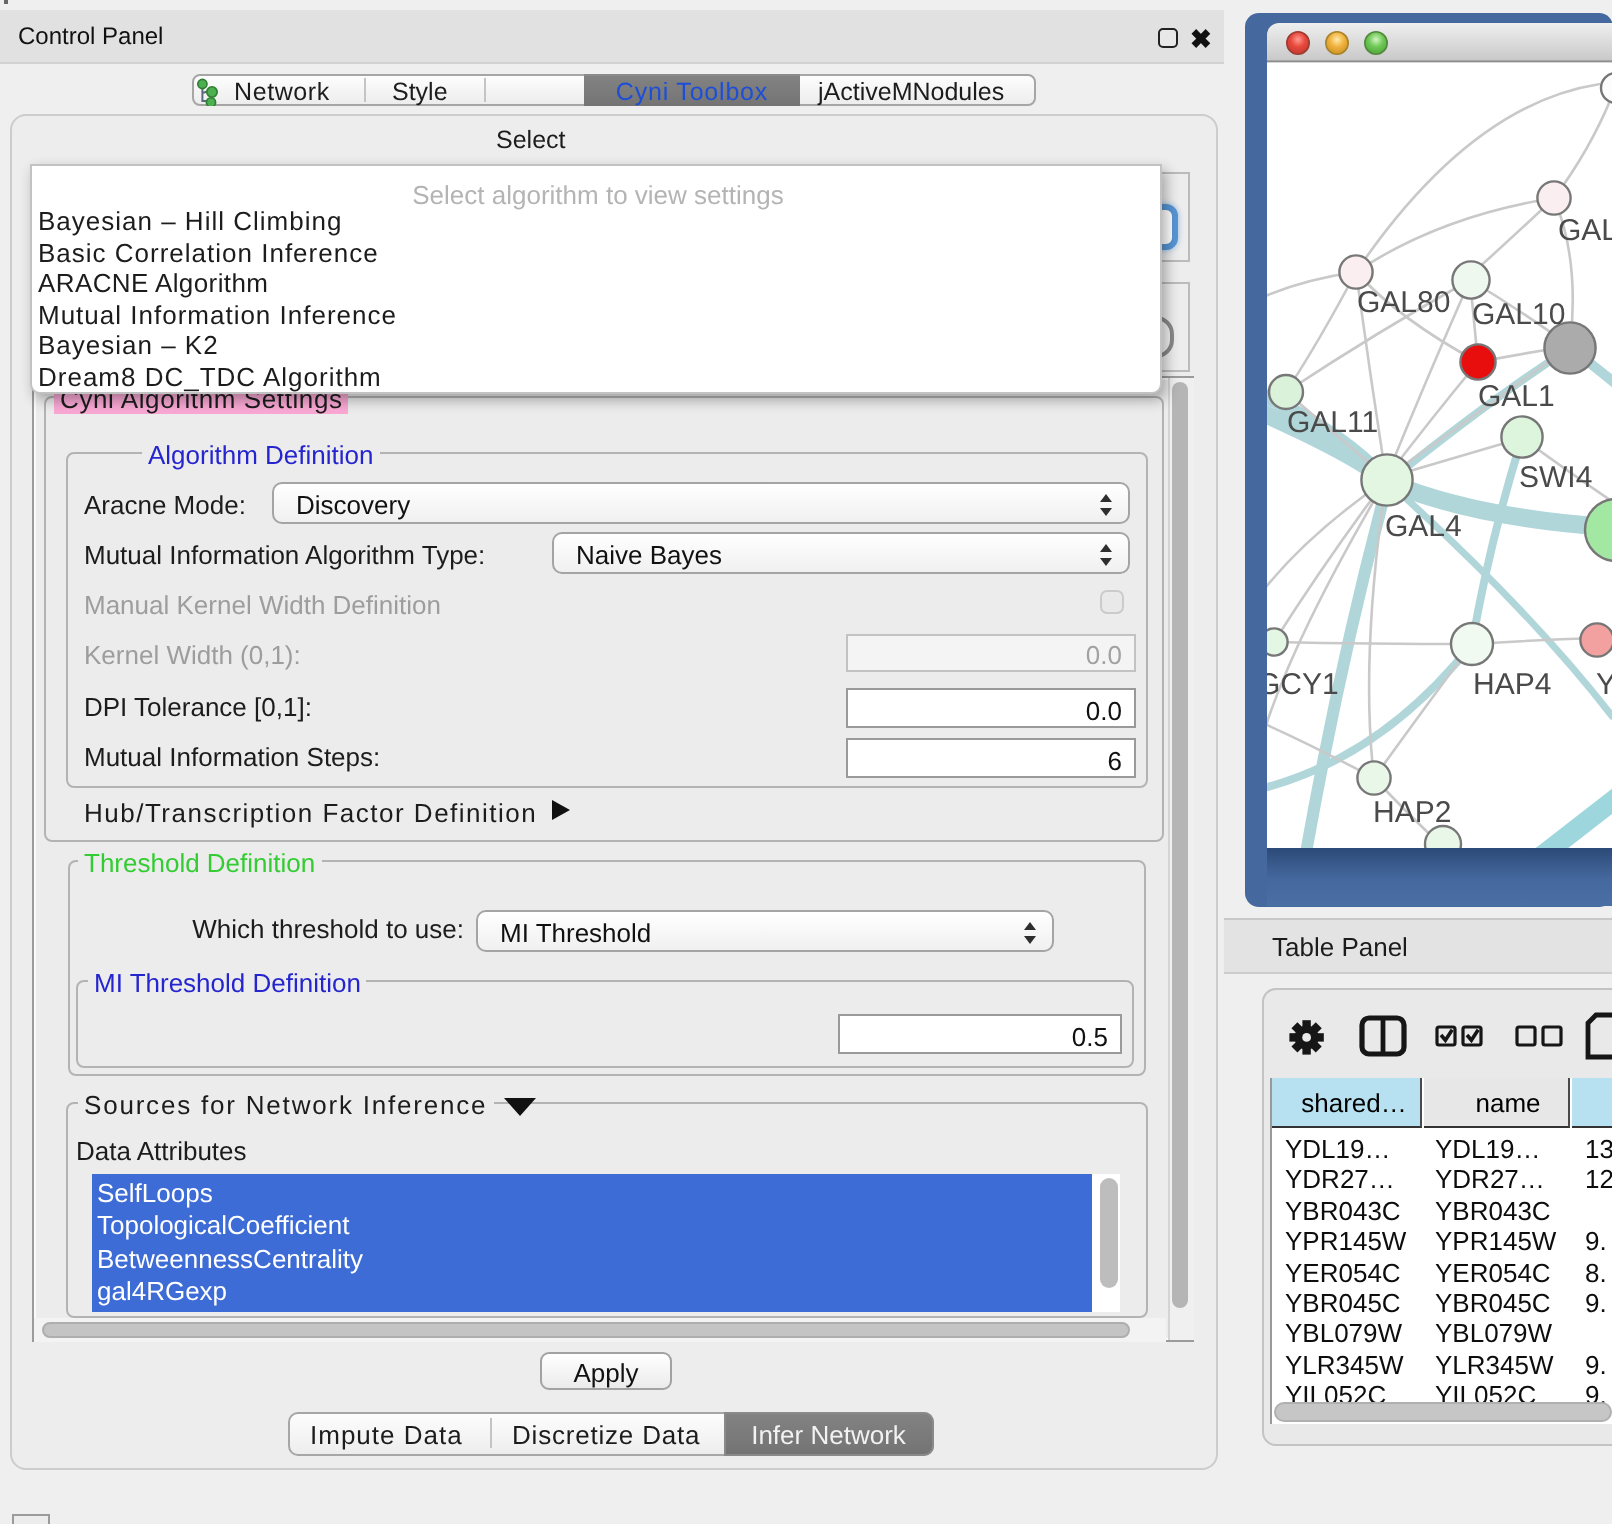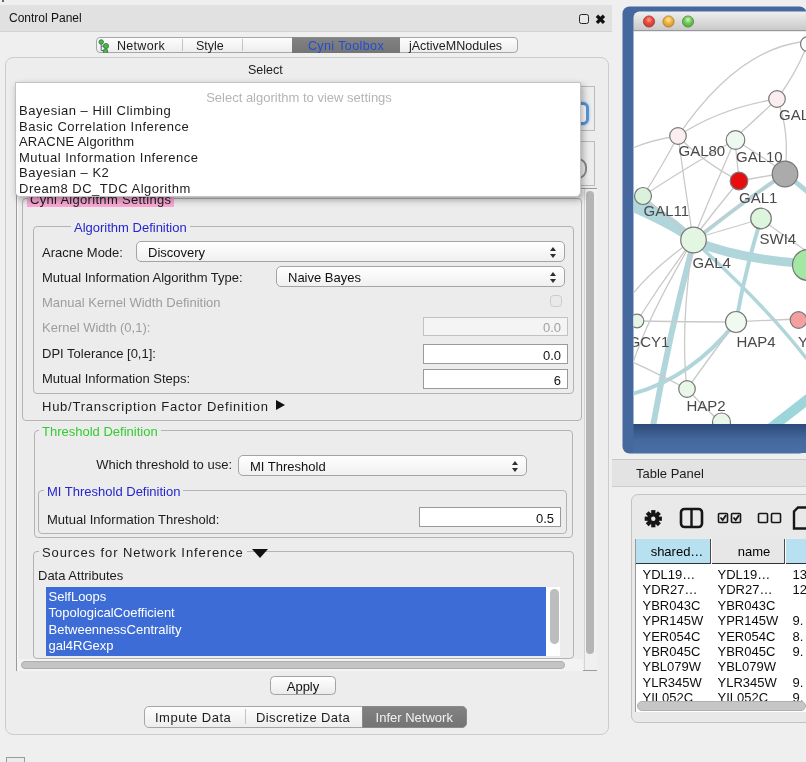--- a/index.html
+++ b/index.html
@@ -92,21 +92,20 @@
 <div class="abs" style="left:34px;top:430px;width:539px;height:108px;border:1px solid #b3b3b3;border-radius:4px;"></div>
 <div class="abs b13" style="left:39px;top:424px;background:#ececec;padding:0 3px;color:#33cc33;">Threshold Definition</div>
 
 <div class="abs b13" style="left:0;top:457px;width:232px;text-align:right;">Which threshold to use:</div>
 <div class="combo abs" style="left:238px;top:455px;width:289px;">
       <span>MI Threshold</span>
     </div>
 
 <div class="abs" style="left:38px;top:490px;width:529px;height:44px;border:1px solid #b3b3b3;border-radius:4px;"></div>
 <div class="abs b13" style="left:44px;top:484px;background:#ececec;padding:0 3px;color:#2525cf;">MI Threshold Definition</div>
-<div class="abs b13" style="left:47px;top:512px;">Mutual Information Threshold:</div>
 <div class="abs" style="left:419px;top:507px;width:142px;height:20px;background:#ffffff;border:1px solid #9a9a9a;font-size:13px;color:#111;text-align:right;padding:2.5px 6px 0 0;">0.5</div>
 
 <div class="abs" style="left:33px;top:551px;width:541px;height:108px;border:1px solid #b3b3b3;border-radius:4px;"></div>
 <div class="abs r13" style="left:39px;top:545px;background:#ececec;padding:0 3px;letter-spacing:0.9px;">Sources for Network Inference</div>
 <div class="abs" style="left:252px;top:549px;width:0;height:0;border-top:9px solid #111;border-left:8px solid transparent;border-right:8px solid transparent;"></div>
 <div class="abs b13" style="left:38px;top:568px;">Data Attributes</div>
 
 <div class="abs" style="left:45.5px;top:587px;width:514px;height:68.5px;background:#ffffff;"></div>
 <div class="abs" style="left:45.5px;top:587px;width:500px;height:68.5px;background:#3d6cd7;overflow:hidden;">
   <div style="margin:1.5px 0 0 3px;font-size:13px;color:#fff;line-height:16.6px;">SelfLoops<br>TopologicalCoefficient<br>BetweennessCentrality<br>gal4RGexp</div>

